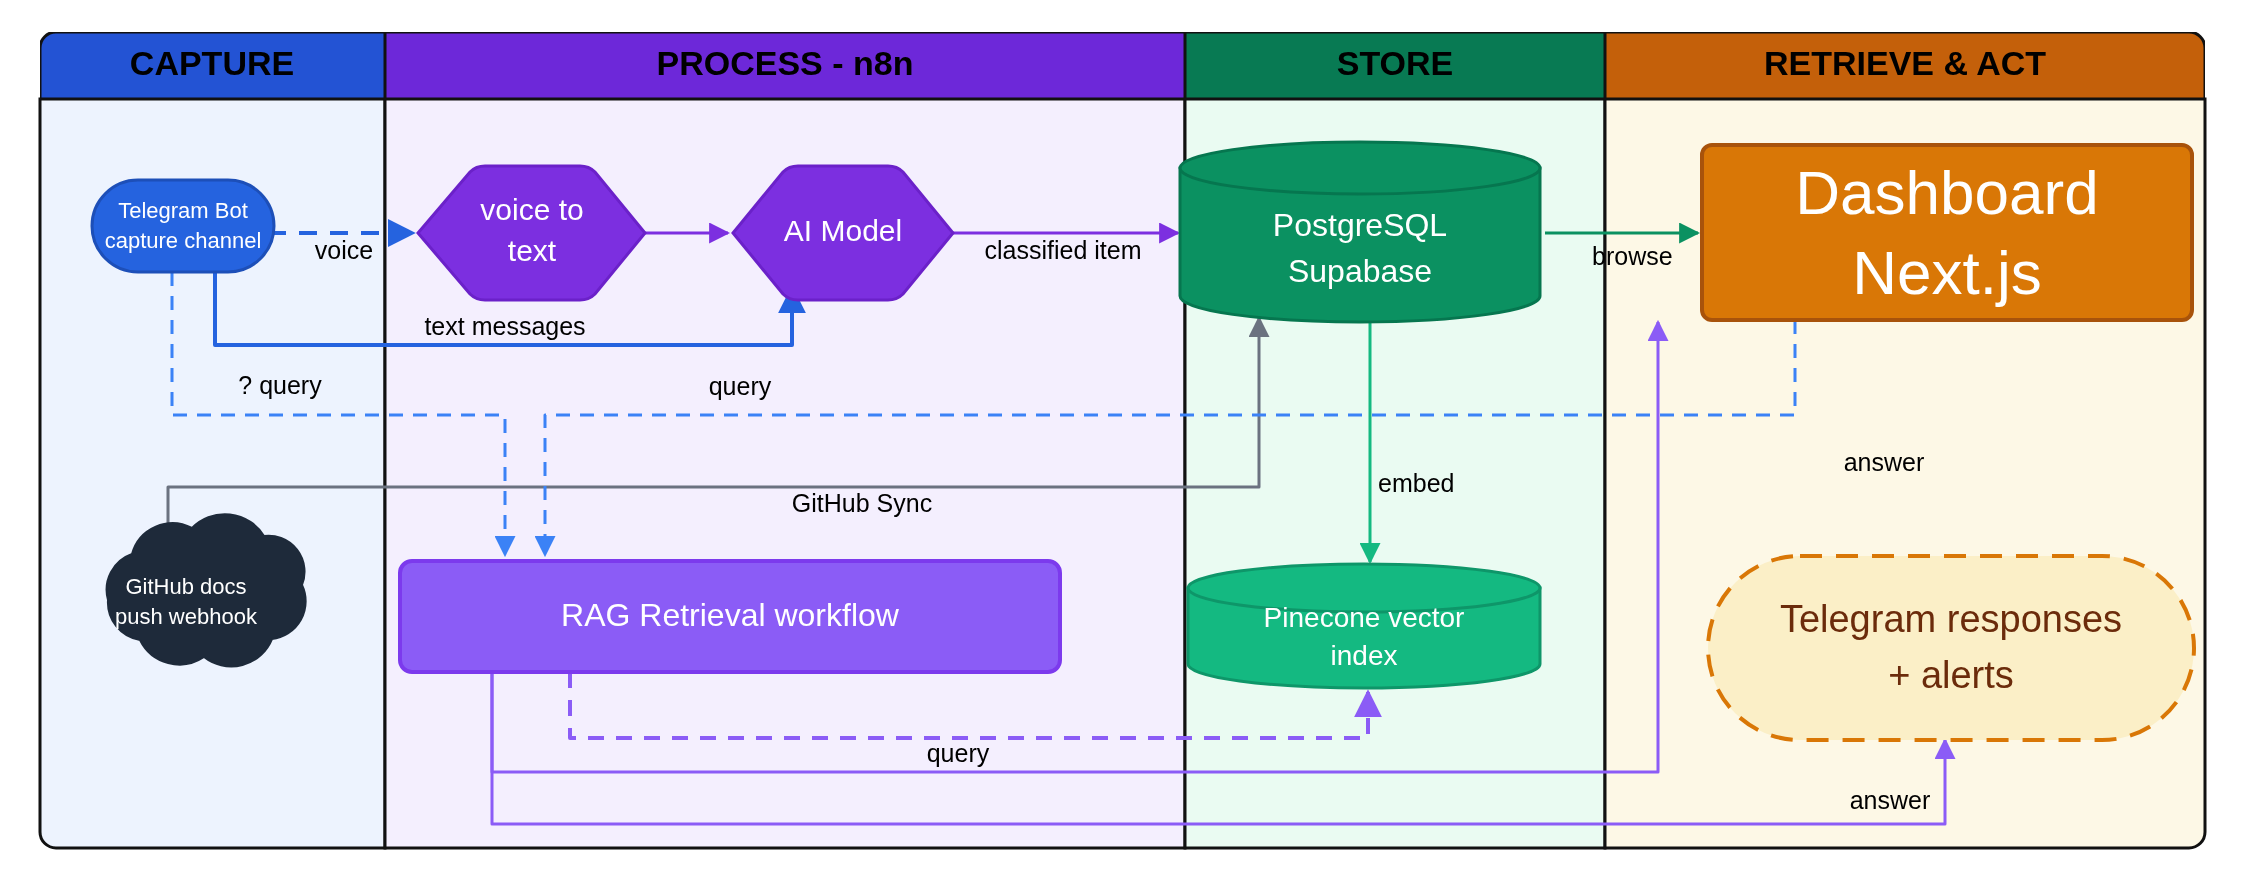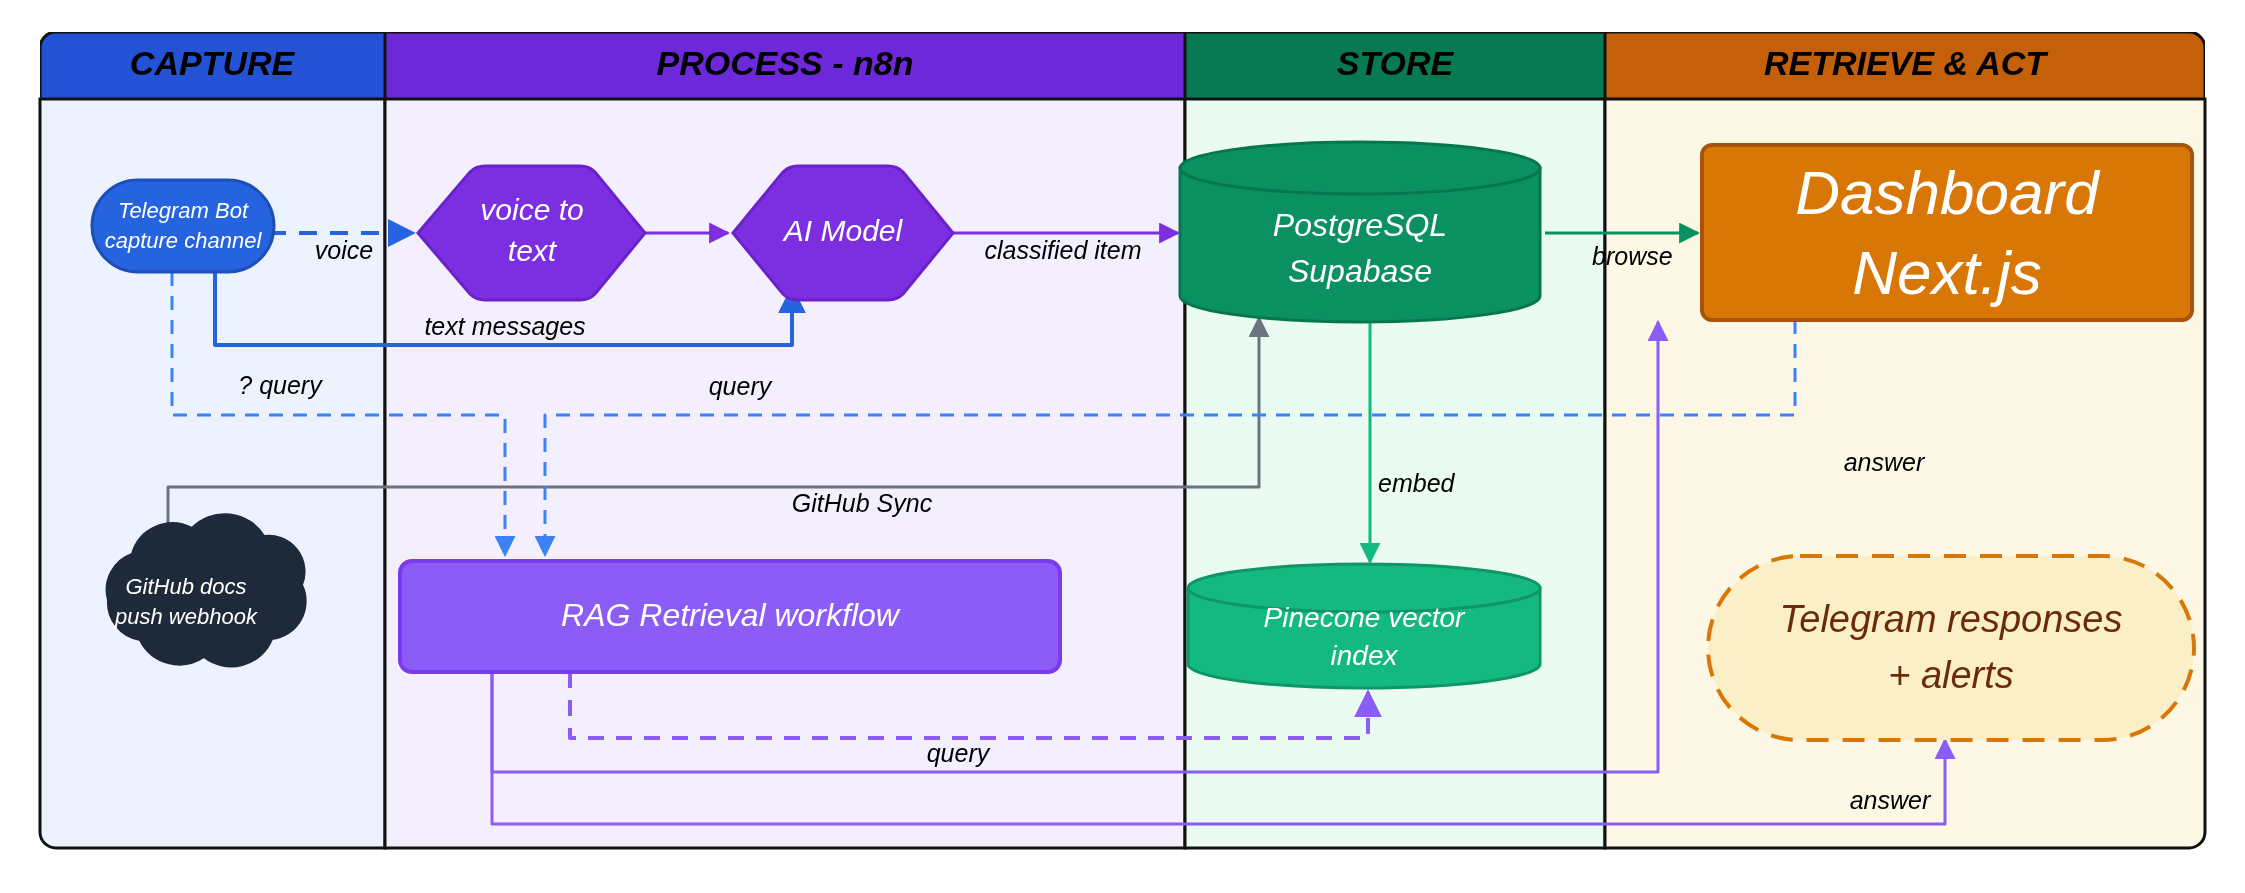--- a/index.html
+++ b/index.html
@@ -8,21 +8,20 @@
     padding: 0;
     background: #ffffff;
     font-family: "Liberation Sans", sans-serif;
   }
   #stage {
     position: relative;
     width: 2245px;
     height: 893px;
     background: #ffffff;
     overflow: hidden;
-    font-style: italic;
   }
   svg#diagram {
     display: block;
     width: 2245px;
     height: 893px;
   }
   .lane-title {
     font-family: "Liberation Sans", sans-serif;
     font-weight: bold;
     font-size: 34px;

